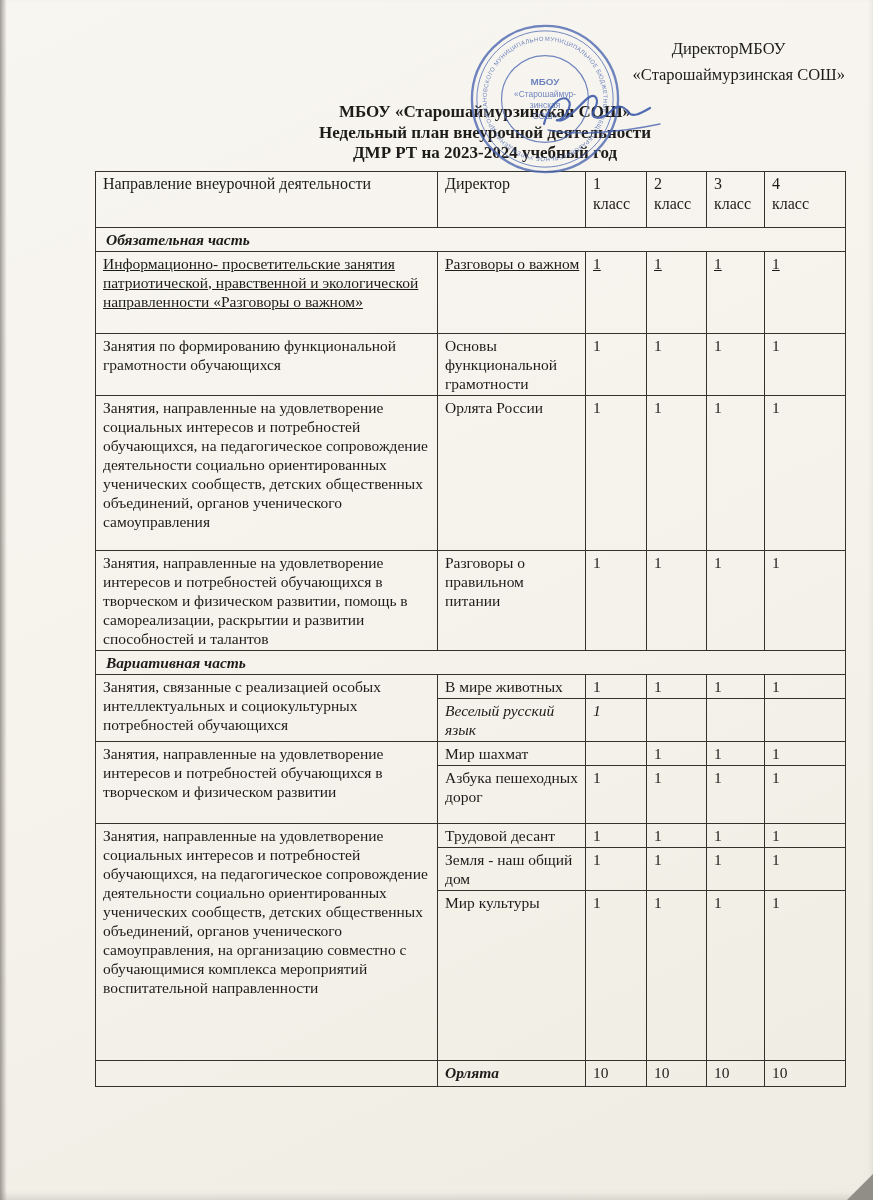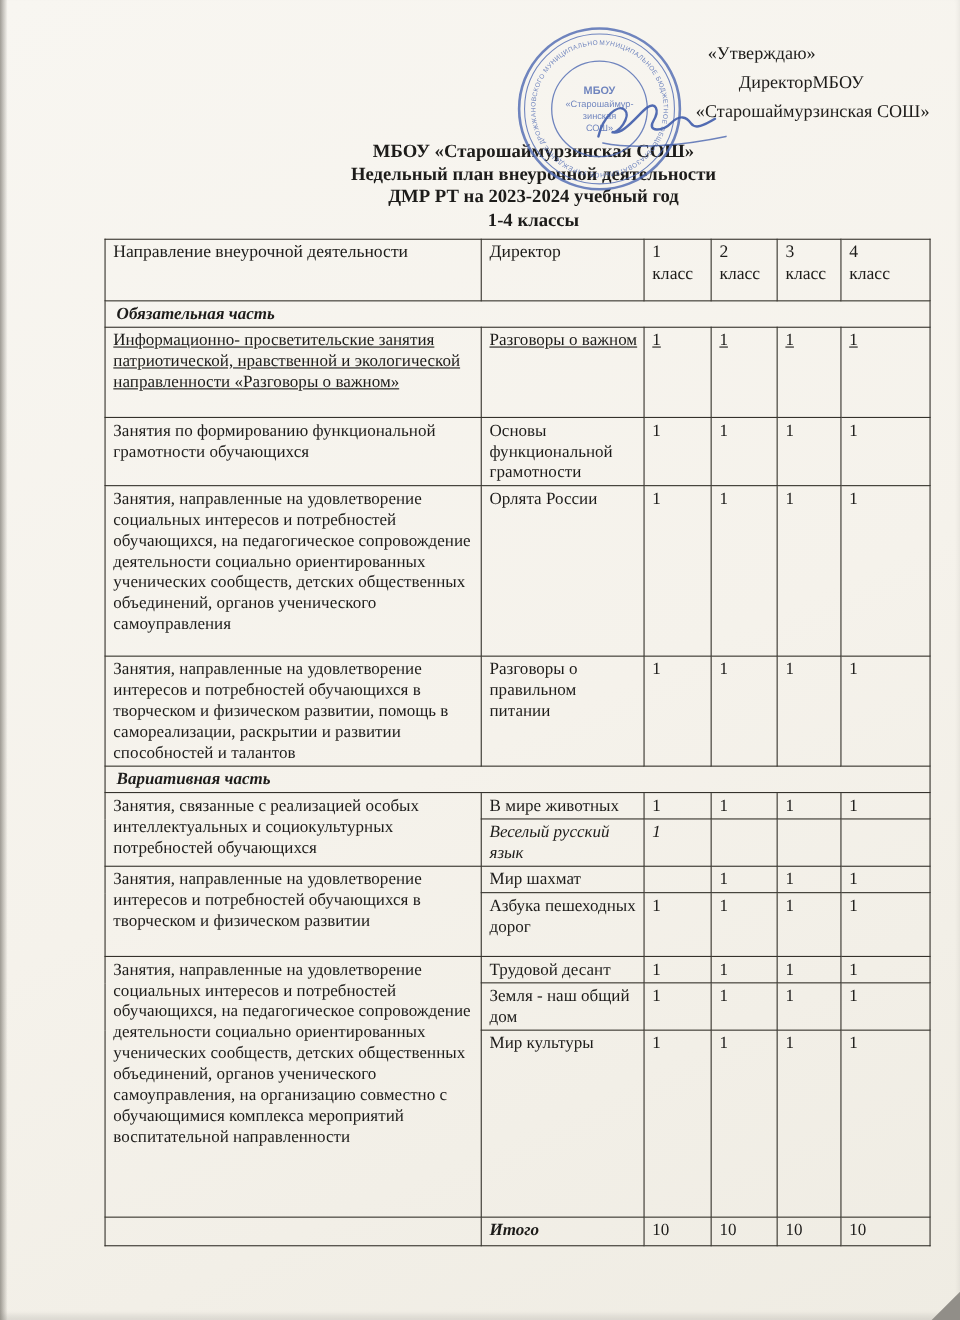--- a/index.html
+++ b/index.html
@@ -106,21 +106,20 @@
   col.c-k3   { width: 58px; }
   col.c-k4   { width: 81px; }
 </style>
 </head>
 <body>
 
 <div class="page">
   <div class="page-left-edge"></div>
 
   <div class="approval">
-    <div class="a-line1">«Утверждаю»</div>
     <div class="a-line2">
       <span>Директор</span>
       <span>МБОУ</span>
     </div>
     <div class="a-line3">«Старошаймурзинская СОШ»</div>
   </div>
 
   <svg class="stamp" viewBox="0 0 160 160">
     <defs>
       <path id="stamp-ring" d="M 80,21 a 59,59 0 1 1 -0.02,0"></path>
@@ -139,21 +138,20 @@
 
   <svg class="signature" viewBox="0 0 134 56">
     <path d="M 8 40 C 12 22 26 10 32 16 C 38 22 26 38 20 36 C 30 40 44 20 52 14 C 60 8 64 16 58 26 C 52 36 66 36 74 28 C 82 20 88 22 92 28 C 96 34 104 30 114 24" fill="none" stroke="#3f5cab" stroke-width="2.2" stroke-linecap="round" opacity="0.9"></path>
     <path d="M 12 46 C 42 52 86 48 124 40" fill="none" stroke="#3f5cab" stroke-width="1.4" stroke-linecap="round" opacity="0.75"></path>
   </svg>
 
   <div class="title">
     <div>МБОУ «Старошаймурзинская СОШ»</div>
     <div>Недельный план внеурочной деятельности</div>
     <div>ДМР РТ на 2023-2024 учебный год</div>
-    <div>1-4 классы</div>
   </div>
 
   <table class="plan">
     <colgroup>
       <col class="c-dir">
         <col class="c-prog">
         <col class="c-k1">
         <col class="c-k2">
         <col class="c-k3">
         <col class="c-k4">
@@ -263,21 +261,21 @@
       <tr class="rh-7c">
         <td class="prog">Мир культуры</td>
         <td class="num">1</td>
         <td class="num">1</td>
         <td class="num">1</td>
         <td class="num">1</td>
       </tr>
 
       <tr class="rh-tot">
         <td class="dir"></td>
-        <td class="prog total-label">Итого</td>
+        <td class="prog total-label">Орлята</td>
         <td class="num">10</td>
         <td class="num">10</td>
         <td class="num">10</td>
         <td class="num">10</td>
       </tr>
     </tbody>
   </table>
 
   <div class="page-corner"></div>
 </div>

